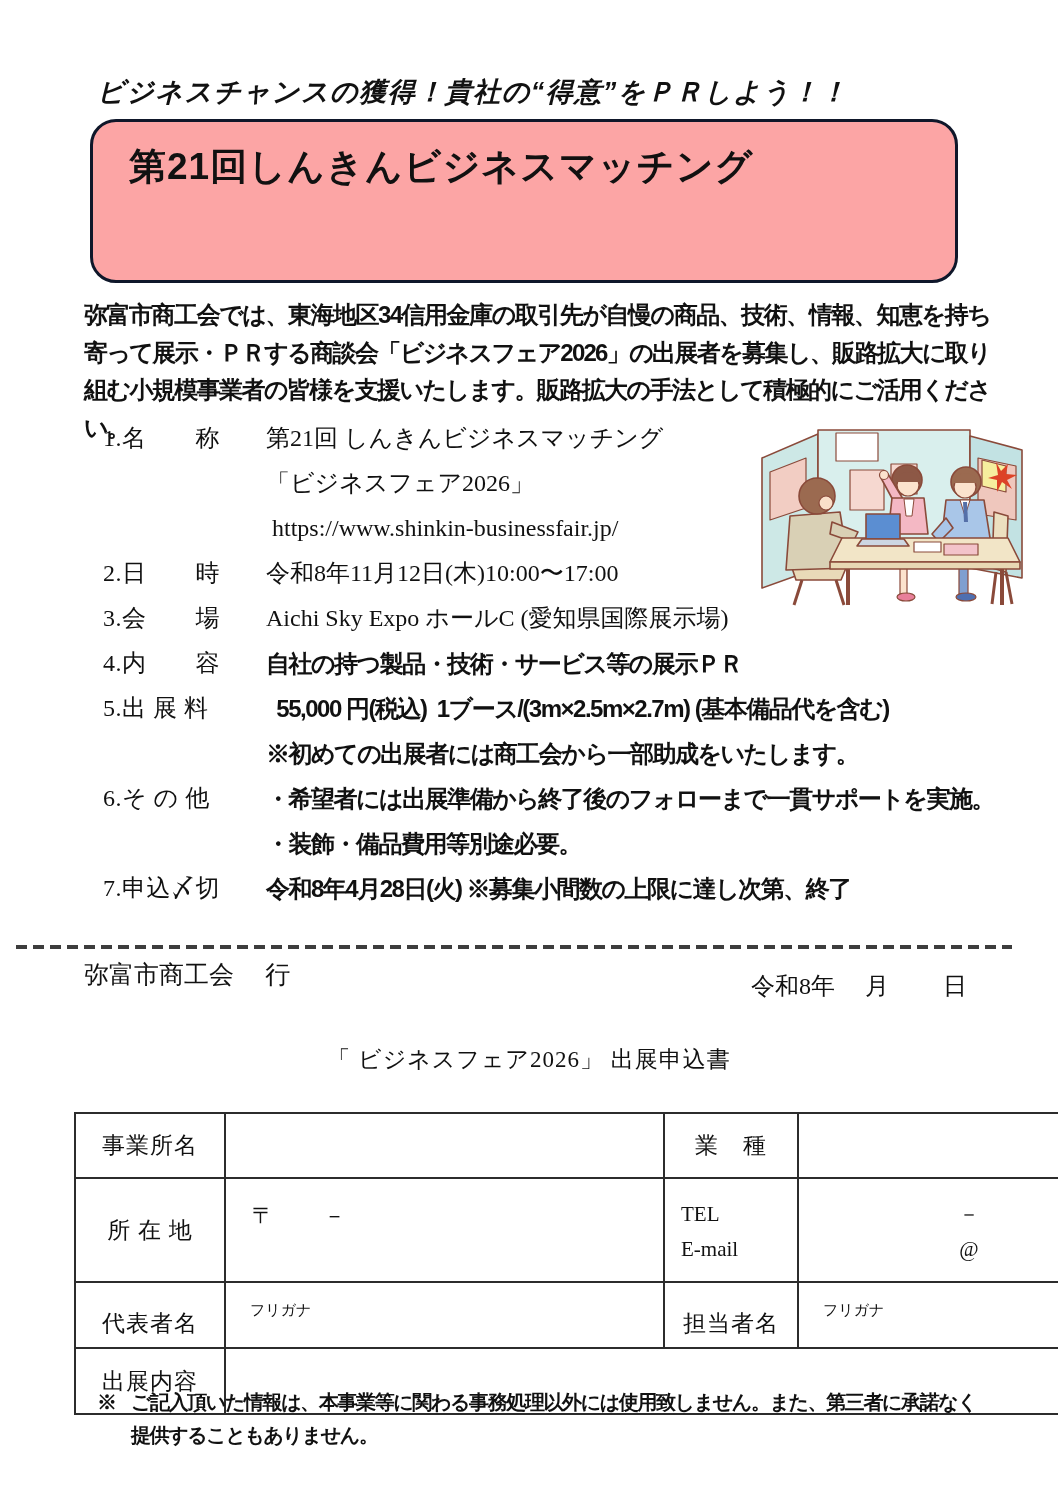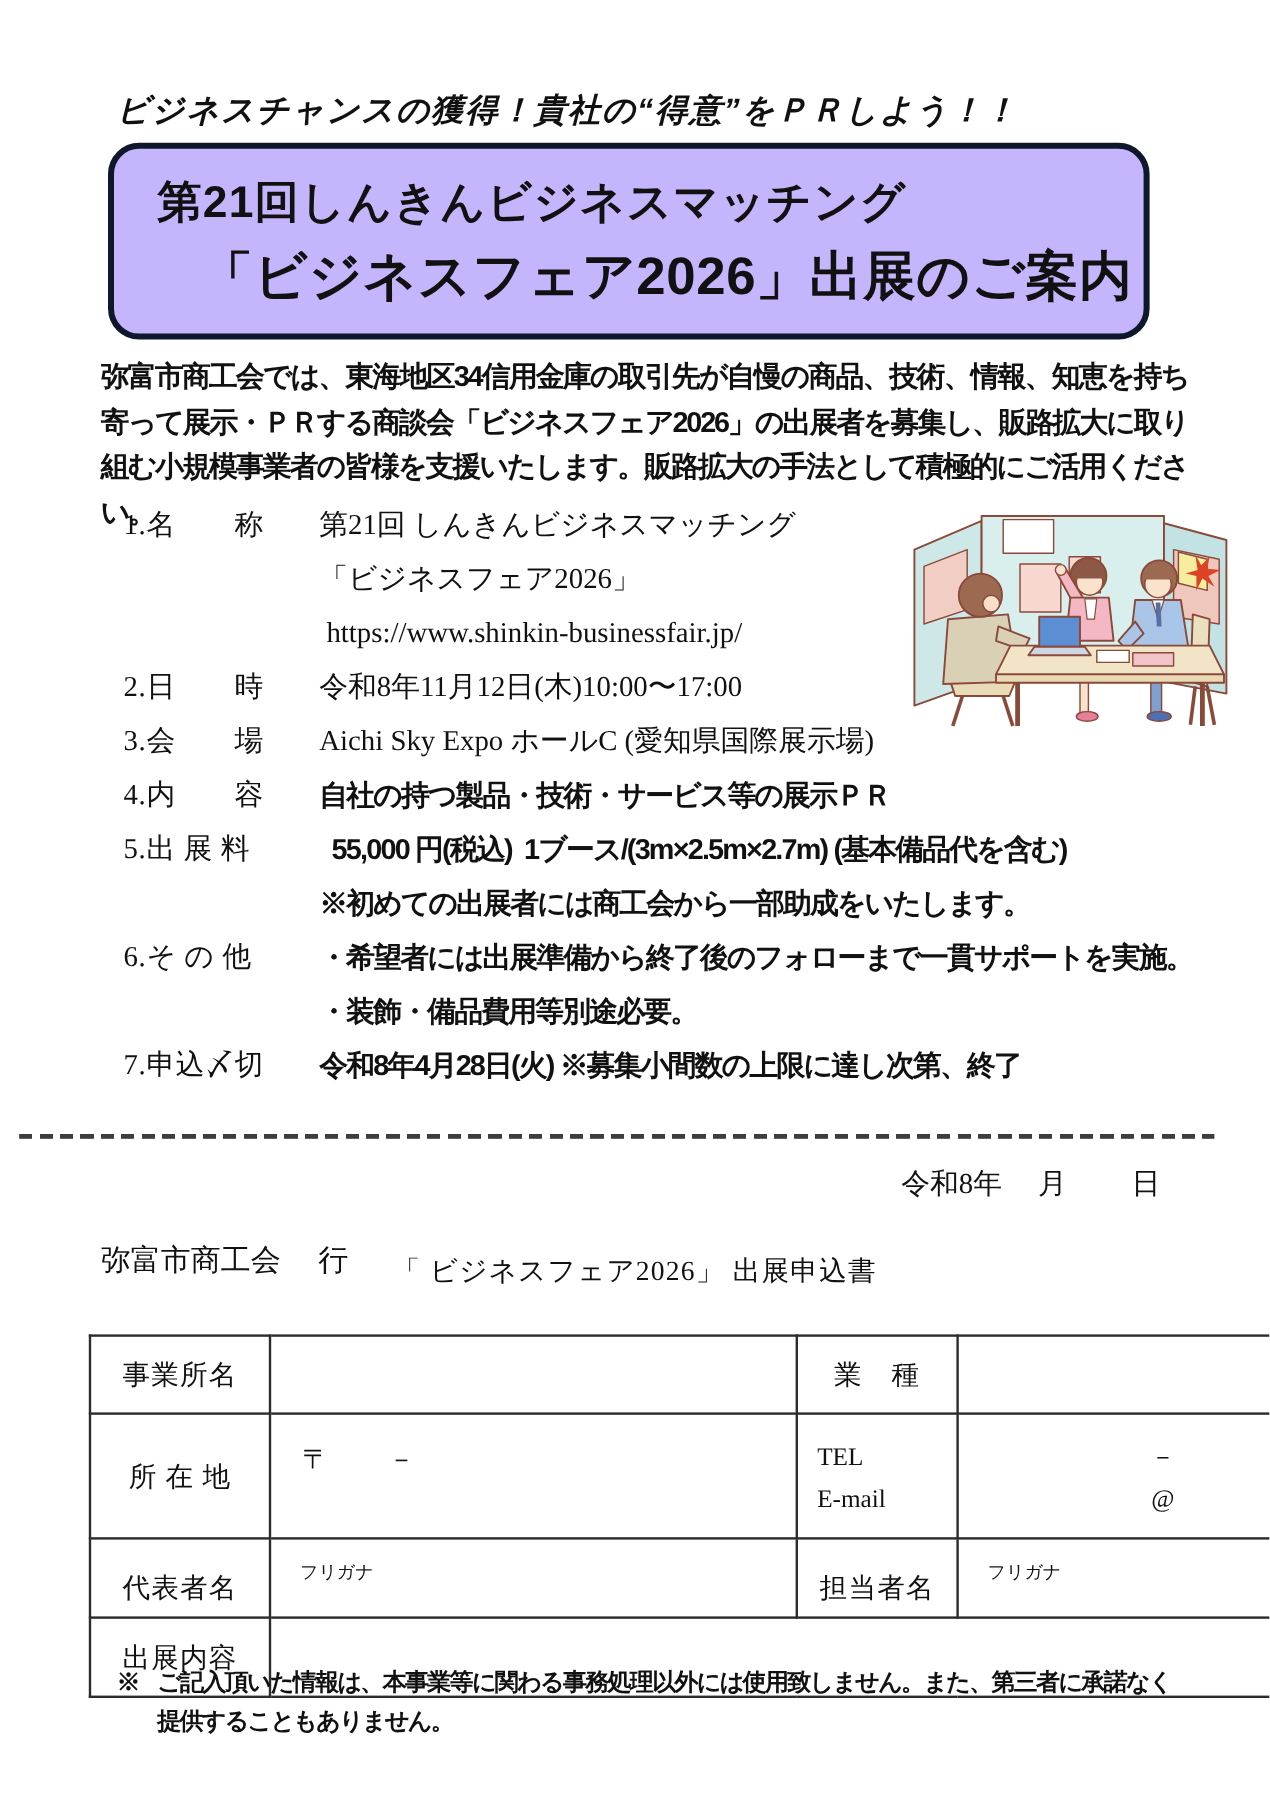--- a/index.html
+++ b/index.html
@@ -11,22 +11,22 @@
   .g { font-family:"Liberation Sans", sans-serif; }
 
   
   .tagline {
     position:absolute; left:97px; top:74px;
     font-size:27px; font-weight:bold; font-style:italic;
     letter-spacing:1.5px; white-space:nowrap;
   }
   .title-box {
     position:absolute; left:90px; top:119px; width:868px; height:164px;
-    border:5px solid #0f172a; border-radius:26px; box-sizing:border-box;
-    background:#c4b5fd;
+    border:3px solid #0f172a; border-radius:26px; box-sizing:border-box;
+    background:#fca5a5;
   }
   .title-line1 {
     margin:20px 0 0 36px; font-size:37px; font-weight:bold; letter-spacing:1px;
     white-space:nowrap;
   }
   .title-line2 {
     margin:7px 0 0 72px; font-size:44px; font-weight:bold; letter-spacing:0.5px;
     white-space:nowrap;
   }
   .intro {
@@ -59,21 +59,21 @@
   
   .dashed-sep {
     position:absolute; left:16px; top:945px; width:996px; height:4px;
     background:repeating-linear-gradient(90deg,#3d3d3d 0 11px, transparent 11px 17px);
   }
   .date-line {
     position:absolute; right:91px; top:970px; font-size:24px; white-space:pre;
     font-family:"Liberation Serif","DejaVu Serif", serif;
   }
   .addressee {
-    position:absolute; left:84px; top:1033px; font-size:25px; white-space:pre;
+    position:absolute; left:84px; top:958px; font-size:25px; white-space:pre;
     font-family:"Liberation Serif","DejaVu Serif", serif;
   }
   .form-title {
     position:absolute; left:0; top:1044px; width:100%; text-align:center;
     font-size:23px; letter-spacing:1px; white-space:pre;
     font-family:"Liberation Serif","DejaVu Serif", serif;
   }
   table.app {
     position:absolute; left:74px; top:1112px; width:929px;
     border-collapse:collapse; table-layout:fixed;
@@ -99,21 +99,20 @@
 </style>
 </head>
 <body>
 
 <div class="page">
 
   <div class="tagline g">ビジネスチャンスの獲得！貴社の“得意”をＰＲしよう！！</div>
 
   <div class="title-box">
     <div class="title-line1 g">第21回しんきんビジネスマッチング</div>
-    <div class="title-line2 g">「ビジネスフェア2026」出展のご案内</div>
   </div>
 
   <div class="intro g">弥富市商工会では、東海地区34信用金庫の取引先が自慢の商品、技術、情報、知恵を持ち寄って展示・ＰＲする商談会「ビジネスフェア2026」の出展者を募集し、販路拡大に取り組む小規模事業者の皆様を支援いたします。販路拡大の手法として積極的にご活用ください。</div>
 
   <div class="items" id="items-list">
     <div class="item">
       <div class="item-label">1.名　　称</div>
       <div class="item-value">
           <div class="value-line">第21回 しんきんビジネスマッチング</div>
           <div class="value-line">「ビジネスフェア2026」</div>

